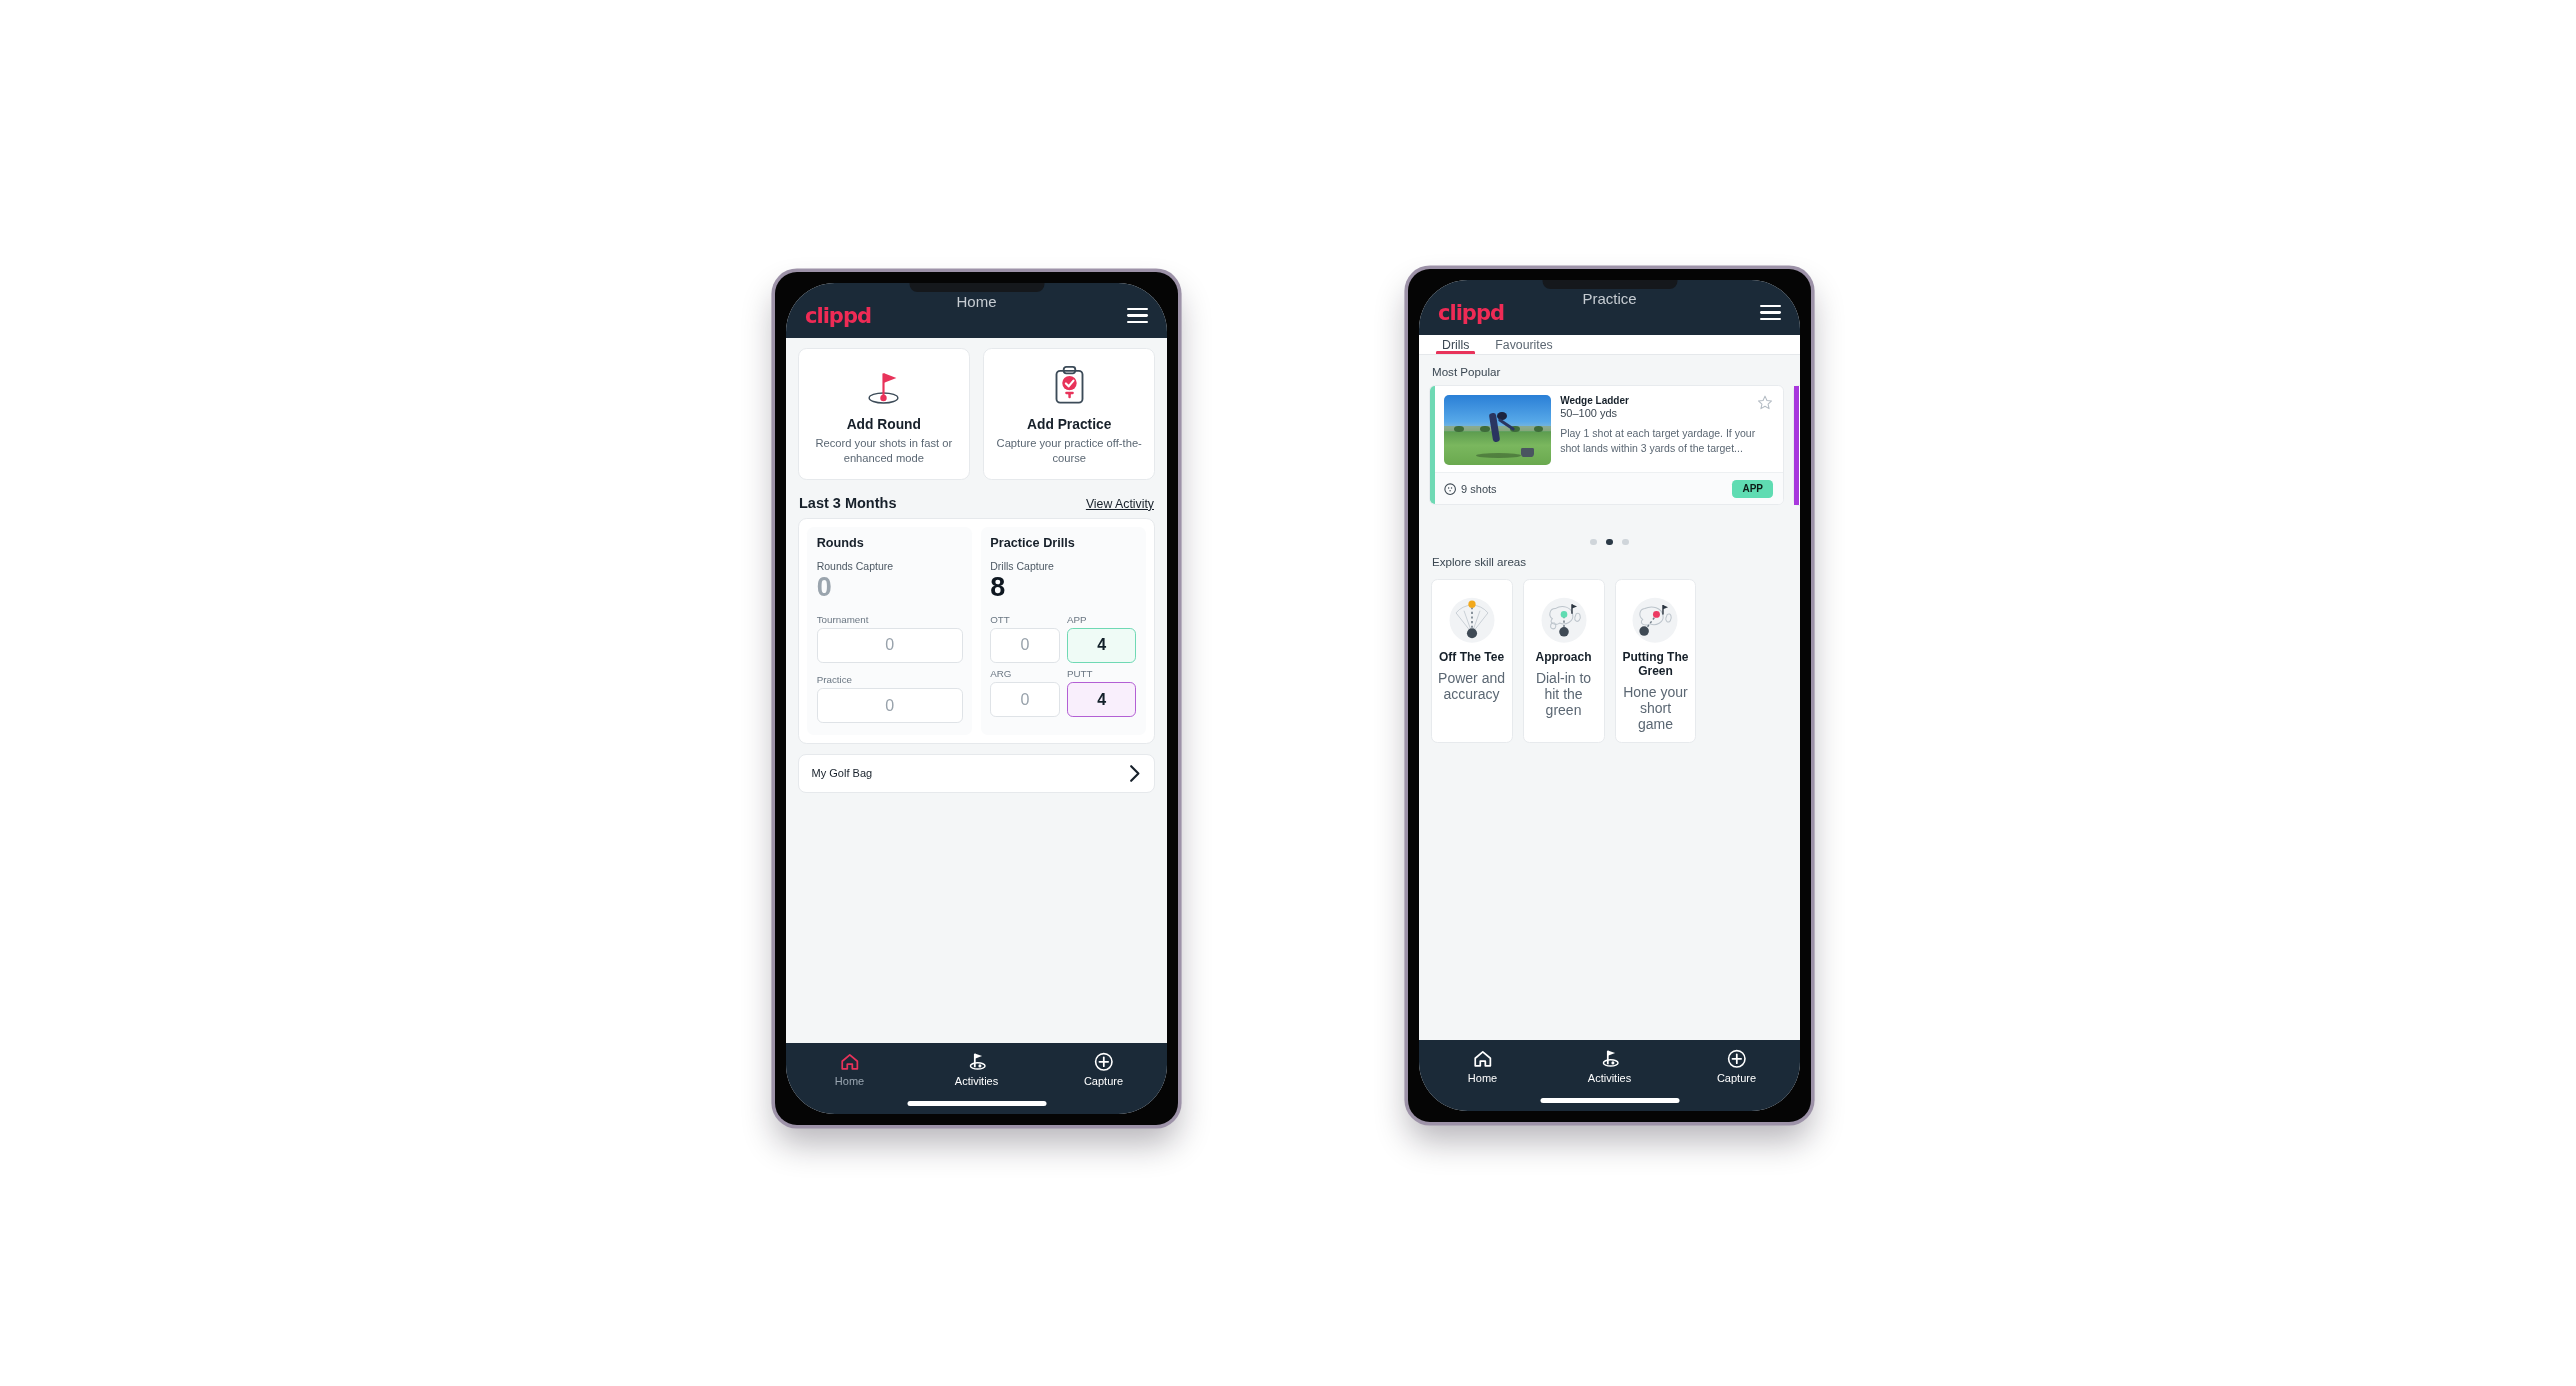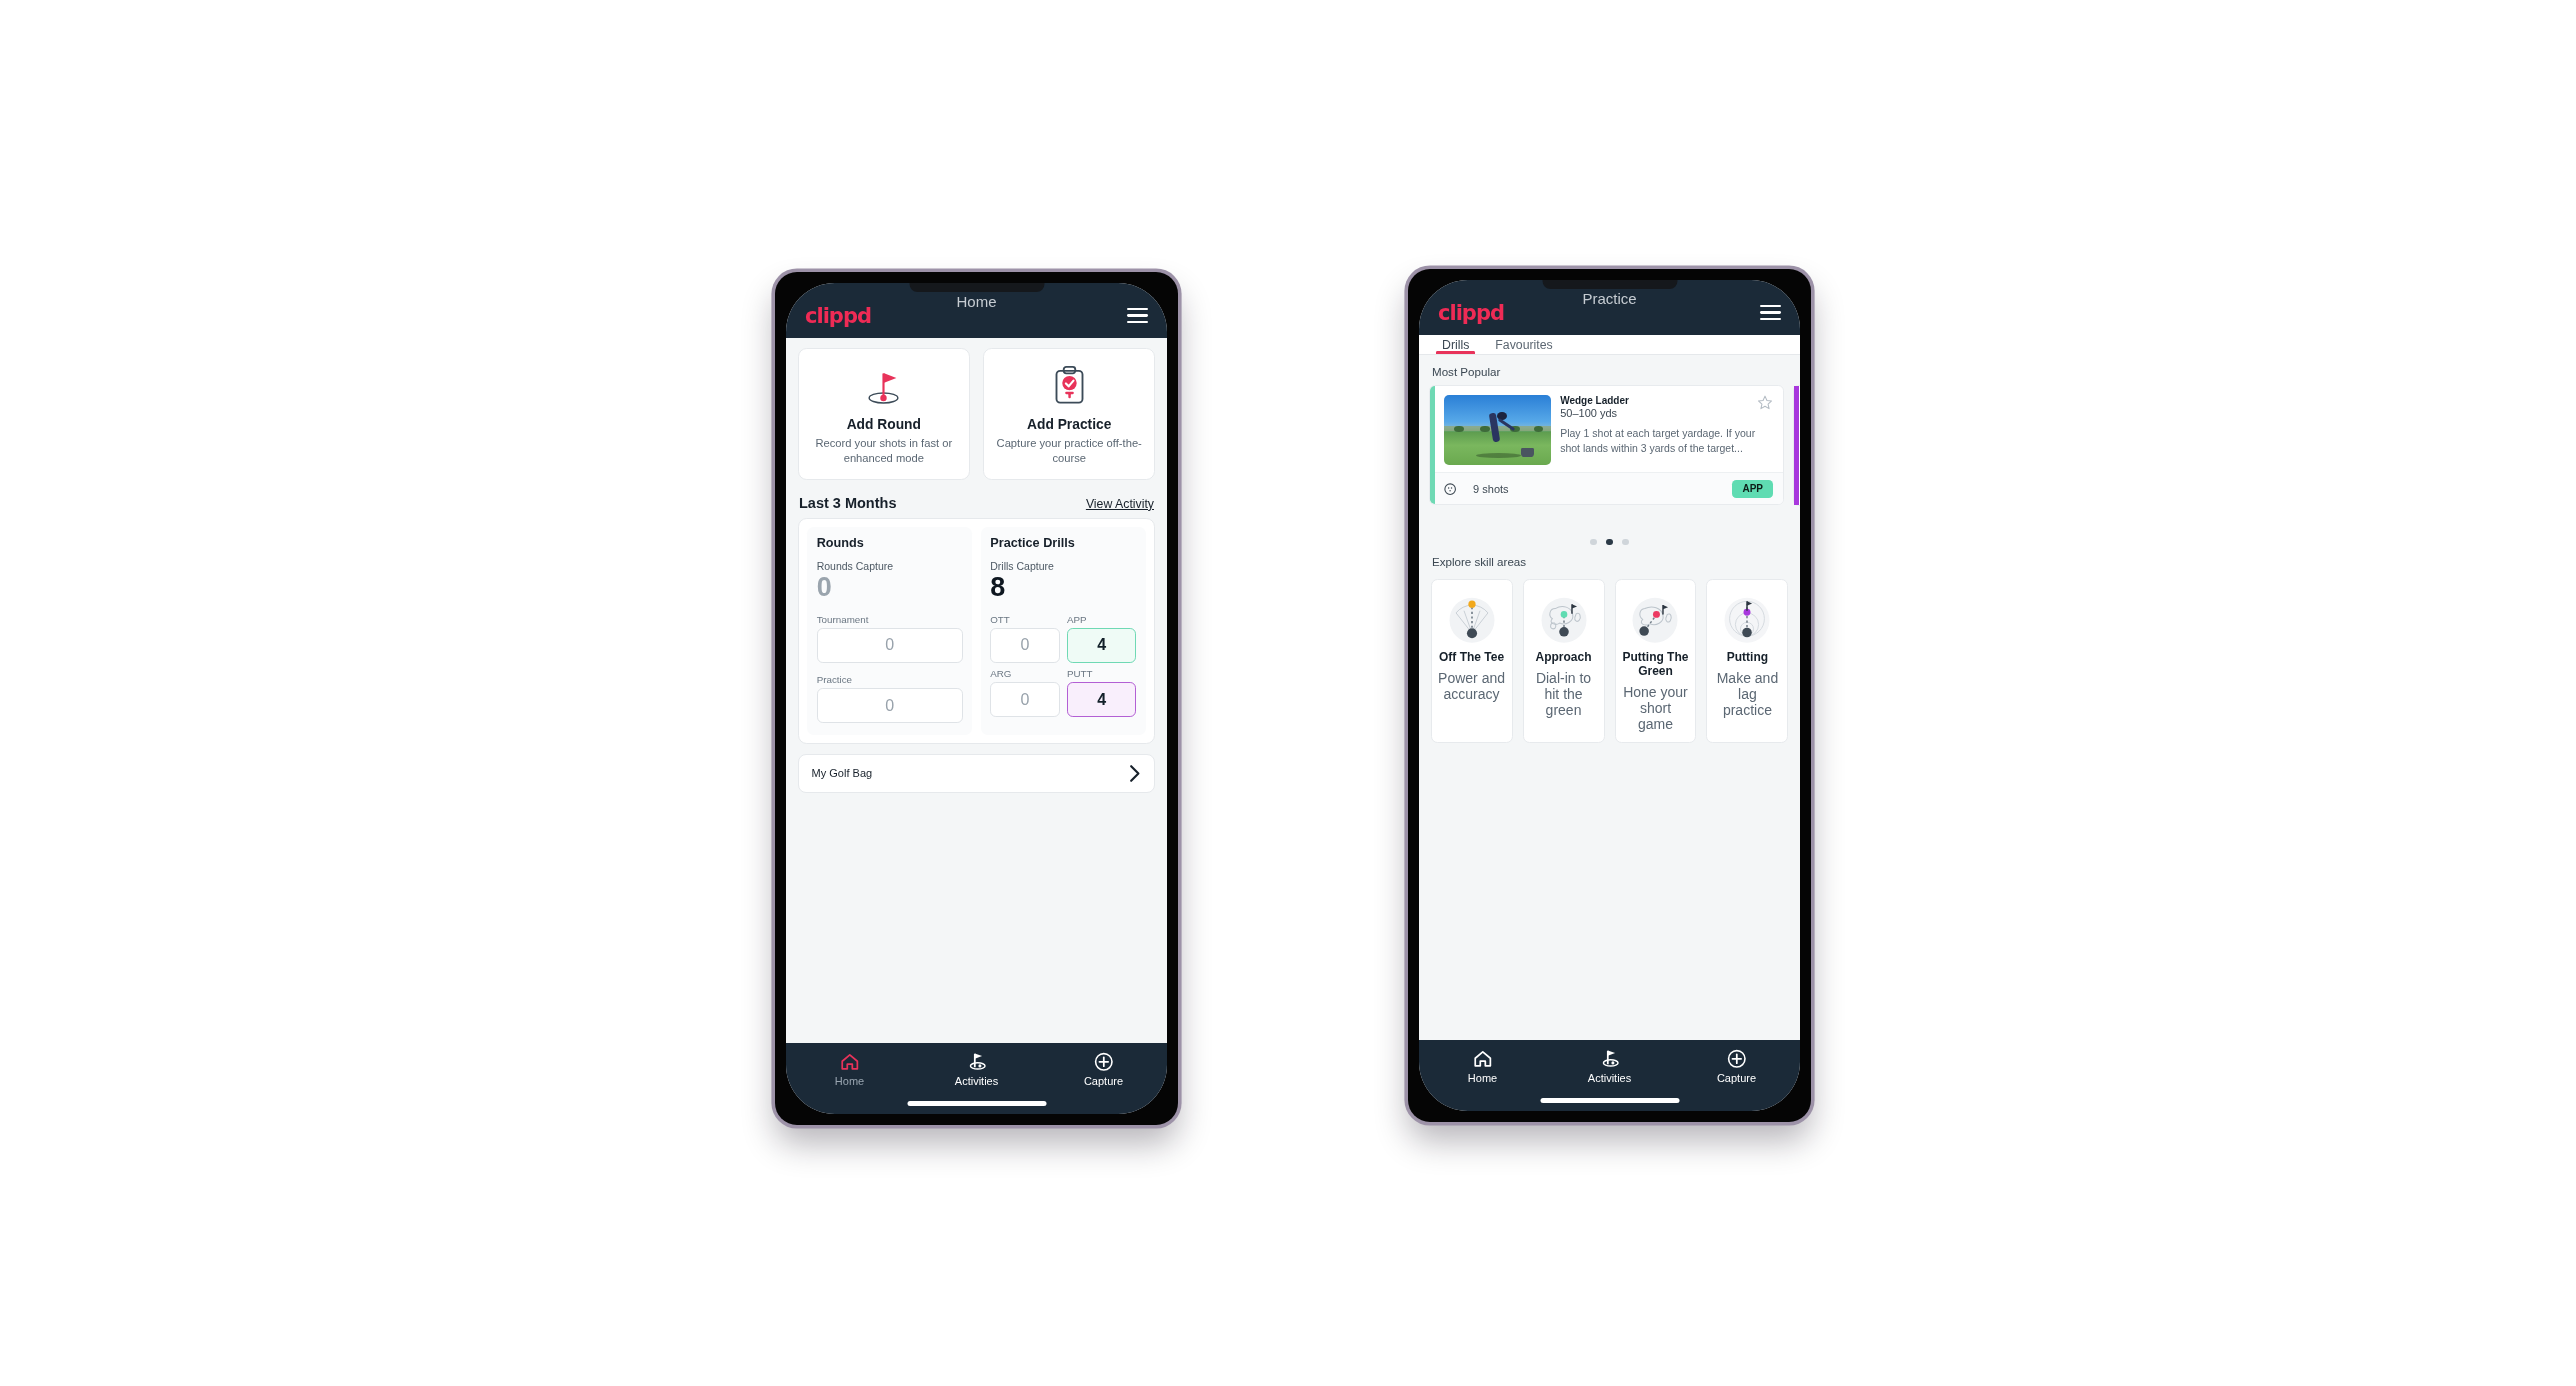--- a/index.html
+++ b/index.html
@@ -211,21 +211,21 @@
   .drill-name { font-size: 10px; font-weight: 700; color: #16202a; }
   .drill-dist { font-size: 11px; color: #3d4852; margin-top: 1.4px; }
   .star { margin-left: auto; color: #b4bcc4; font-size: 13.8px; line-height: 1; }
   .drill-desc { font-size: 10.5px; line-height: 1.42; color: #5b6773; margin-top: 6.5px; }
   .drill-foot {
     border-top: 0.7px solid #edf0f2;
     padding: 6.5px 10px 6.5px 13.8px;
     display: flex; align-items: center;
     background: #fafbfc;
   }
-  .shots { font-size: 11px; color: #3d4852; display: flex; align-items: center; gap: 17px; }
+  .shots { font-size: 11px; color: #3d4852; display: flex; align-items: center; gap: 5px; }
   .badge {
     margin-left: auto;
     background: #5fdcb2; color: #0d1d17;
     font-size: 10px; font-weight: 700;
     padding: 3.6px 10px; border-radius: 4.3px;
   }
   .peek {
     position: absolute; left: 374px; top: 0;
     width: 43px; background: #ffffff;
     border-radius: 5.8px 0 0 5.8px;
@@ -520,37 +520,20 @@
                 <circle cx="42" cy="32" r="4.8" fill="#ec3a62"></circle>
                 <line x1="51" y1="19" x2="51" y2="32" stroke="#2b3540" stroke-width="2"></line>
                 <path d="M51 19 L58 22 L51 25 Z" fill="#2b3540"></path>
                 <circle cx="25" cy="55" r="6.6" fill="#3f4a55"></circle>
               </svg>
             </div>
             <div class="skill-name">Putting The Green</div>
             <div class="skill-sub">Hone your short game</div>
           </div>
 
-          <div class="skill-card">
-            <div class="skill-ico">
-              <svg width="58" height="54" viewBox="0 0 80 74">
-                <circle cx="40" cy="40" r="31" fill="#f4f5f7"></circle>
-                <circle cx="40" cy="38" r="24" fill="none" stroke="#d3d9de" stroke-width="1.3"></circle>
-                <circle cx="40" cy="46" r="16" fill="none" stroke="#d3d9de" stroke-width="1.3"></circle>
-                <circle cx="40" cy="52" r="9" fill="none" stroke="#d3d9de" stroke-width="1.3"></circle>
-                <line x1="40" y1="56" x2="40" y2="18" stroke="#6f7b86" stroke-width="2" stroke-dasharray="3 3.2"></line>
-                <circle cx="40" cy="29" r="4.8" fill="#a838dd"></circle>
-                <line x1="40" y1="14" x2="40" y2="27" stroke="#2b3540" stroke-width="2"></line>
-                <path d="M40 14 L47 17 L40 20 Z" fill="#2b3540"></path>
-                <circle cx="40" cy="57" r="6.6" fill="#3f4a55"></circle>
-              </svg>
-            </div>
-            <div class="skill-name">Putting</div>
-            <div class="skill-sub">Make and lag practice</div>
-          </div>
         </div>
       </div>
 
       <div class="bottomnav">
         <div class="navitem">
           <div class="nic">
             <svg width="19.6" height="18" viewBox="0 0 27 25">
               <path d="M3 11.5 L13.5 2.6 L24 11.5 V22 H17 V15.5 H10 V22 H3 Z" fill="none" stroke="#ffffff" stroke-width="2.4" stroke-linejoin="round"></path>
             </svg>
           </div>

